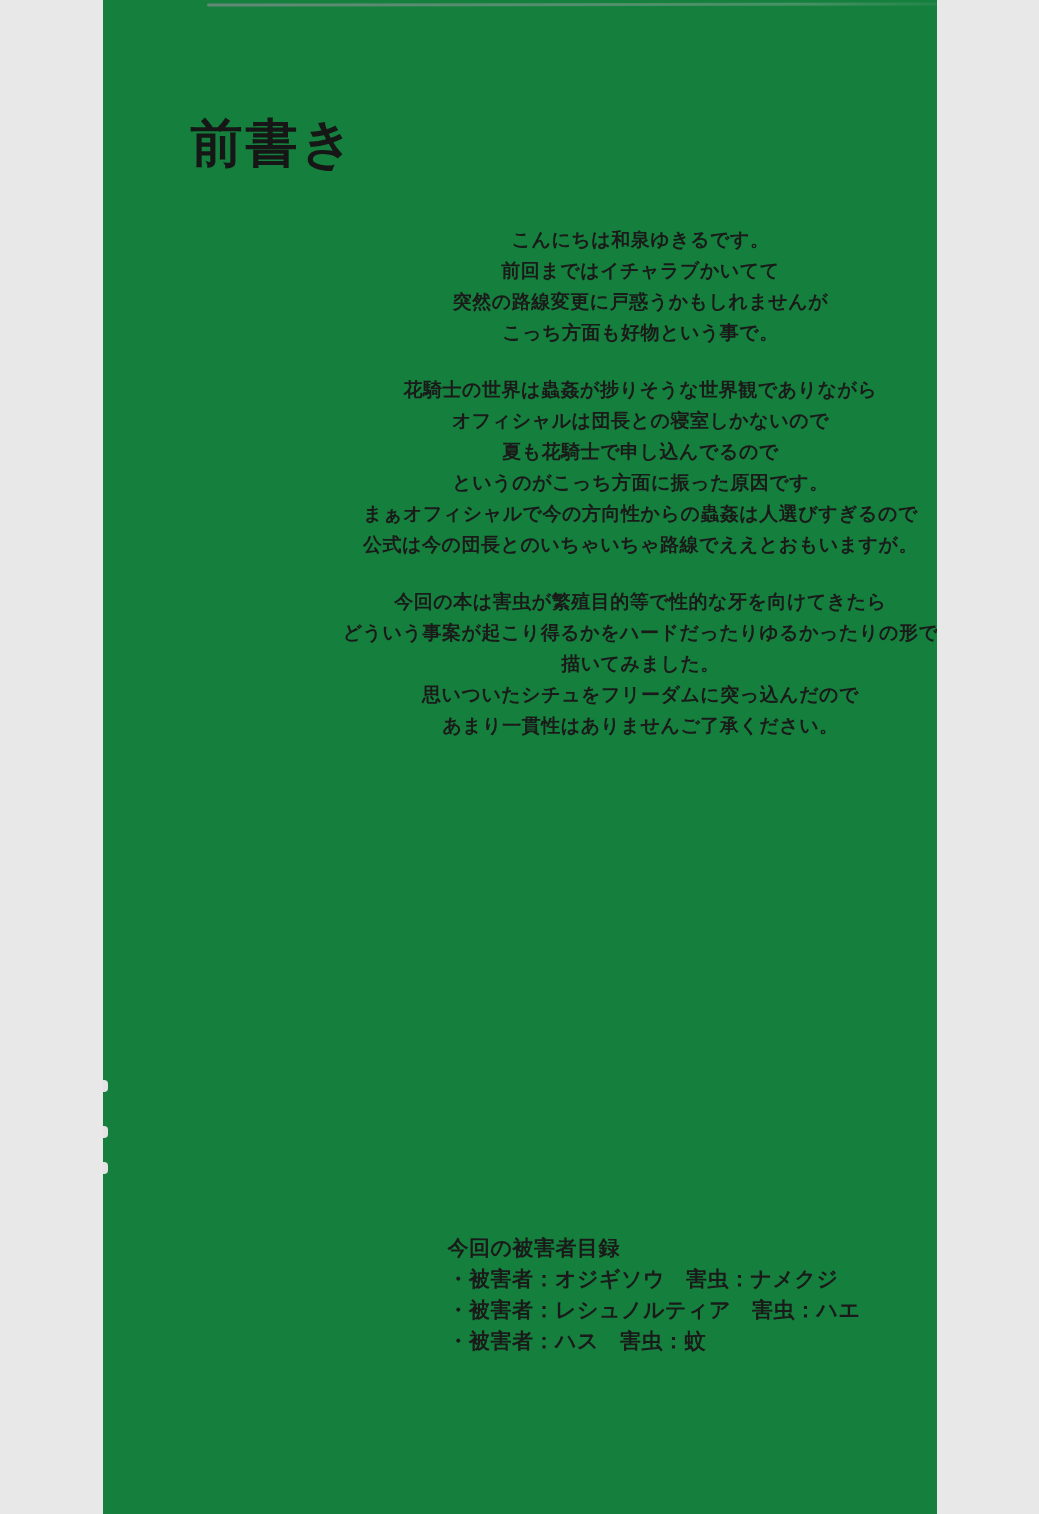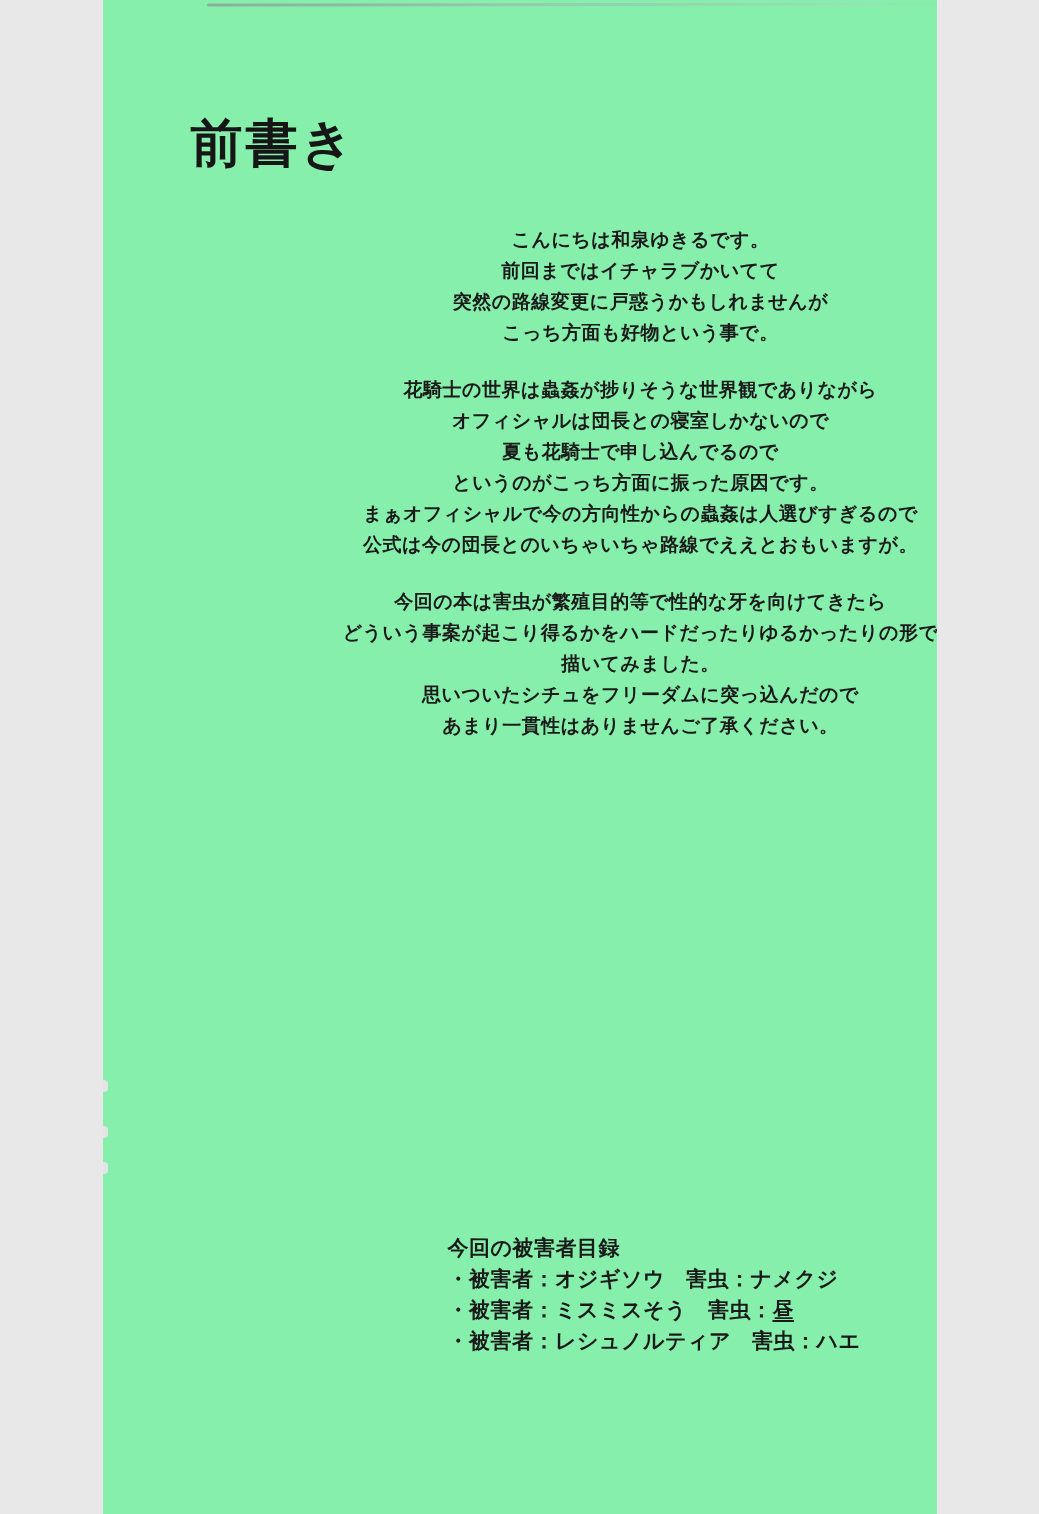--- a/index.html
+++ b/index.html
@@ -5,21 +5,21 @@
   html, body {
     margin: 0;
     padding: 0;
     background: #e8e8e8;
   }
   .page {
     position: relative;
     width: 834px;
     height: 1514px;
     margin: 0 auto;
-    background: #86efac;
+    background: #15803d;
     overflow: hidden;
     color: #1a1a1a;
     font-family: "DejaVu Serif", "Liberation Serif", serif;
   }
   
   .scan-line {
     position: absolute;
     top: 3px;
     left: 104px;
     width: 790px;
@@ -131,23 +131,23 @@
 あまり一貫性はありませんご了承ください。</p>
   </div>
 
   <div class="victim-block">
     <div class="v-heading">今回の被害者目録</div>
 
     <div class="v-row">
       <span>・</span><span>被害者：</span><span>オジギソウ</span><span class="pest-label">害虫：</span><span>ナメクジ</span>
     </div>
 
-    <div class="v-row">
-      <span>・</span><span>被害者：</span><span>ミスミスそう</span><span class="pest-label">害虫：</span><span data-style="underline">昼</span>
-    </div>
 
     <div class="v-row">
       <span>・</span><span>被害者：</span><span>レシュノルティア</span><span class="pest-label">害虫：</span><span>ハエ</span>
     </div>
 
+    <div class="v-row">
+      <span>・</span><span>被害者：</span><span>ハス</span><span class="pest-label">害虫：</span><span>蚊</span>
+    </div>
   </div>
 
 </div>
 
 </body></html>

